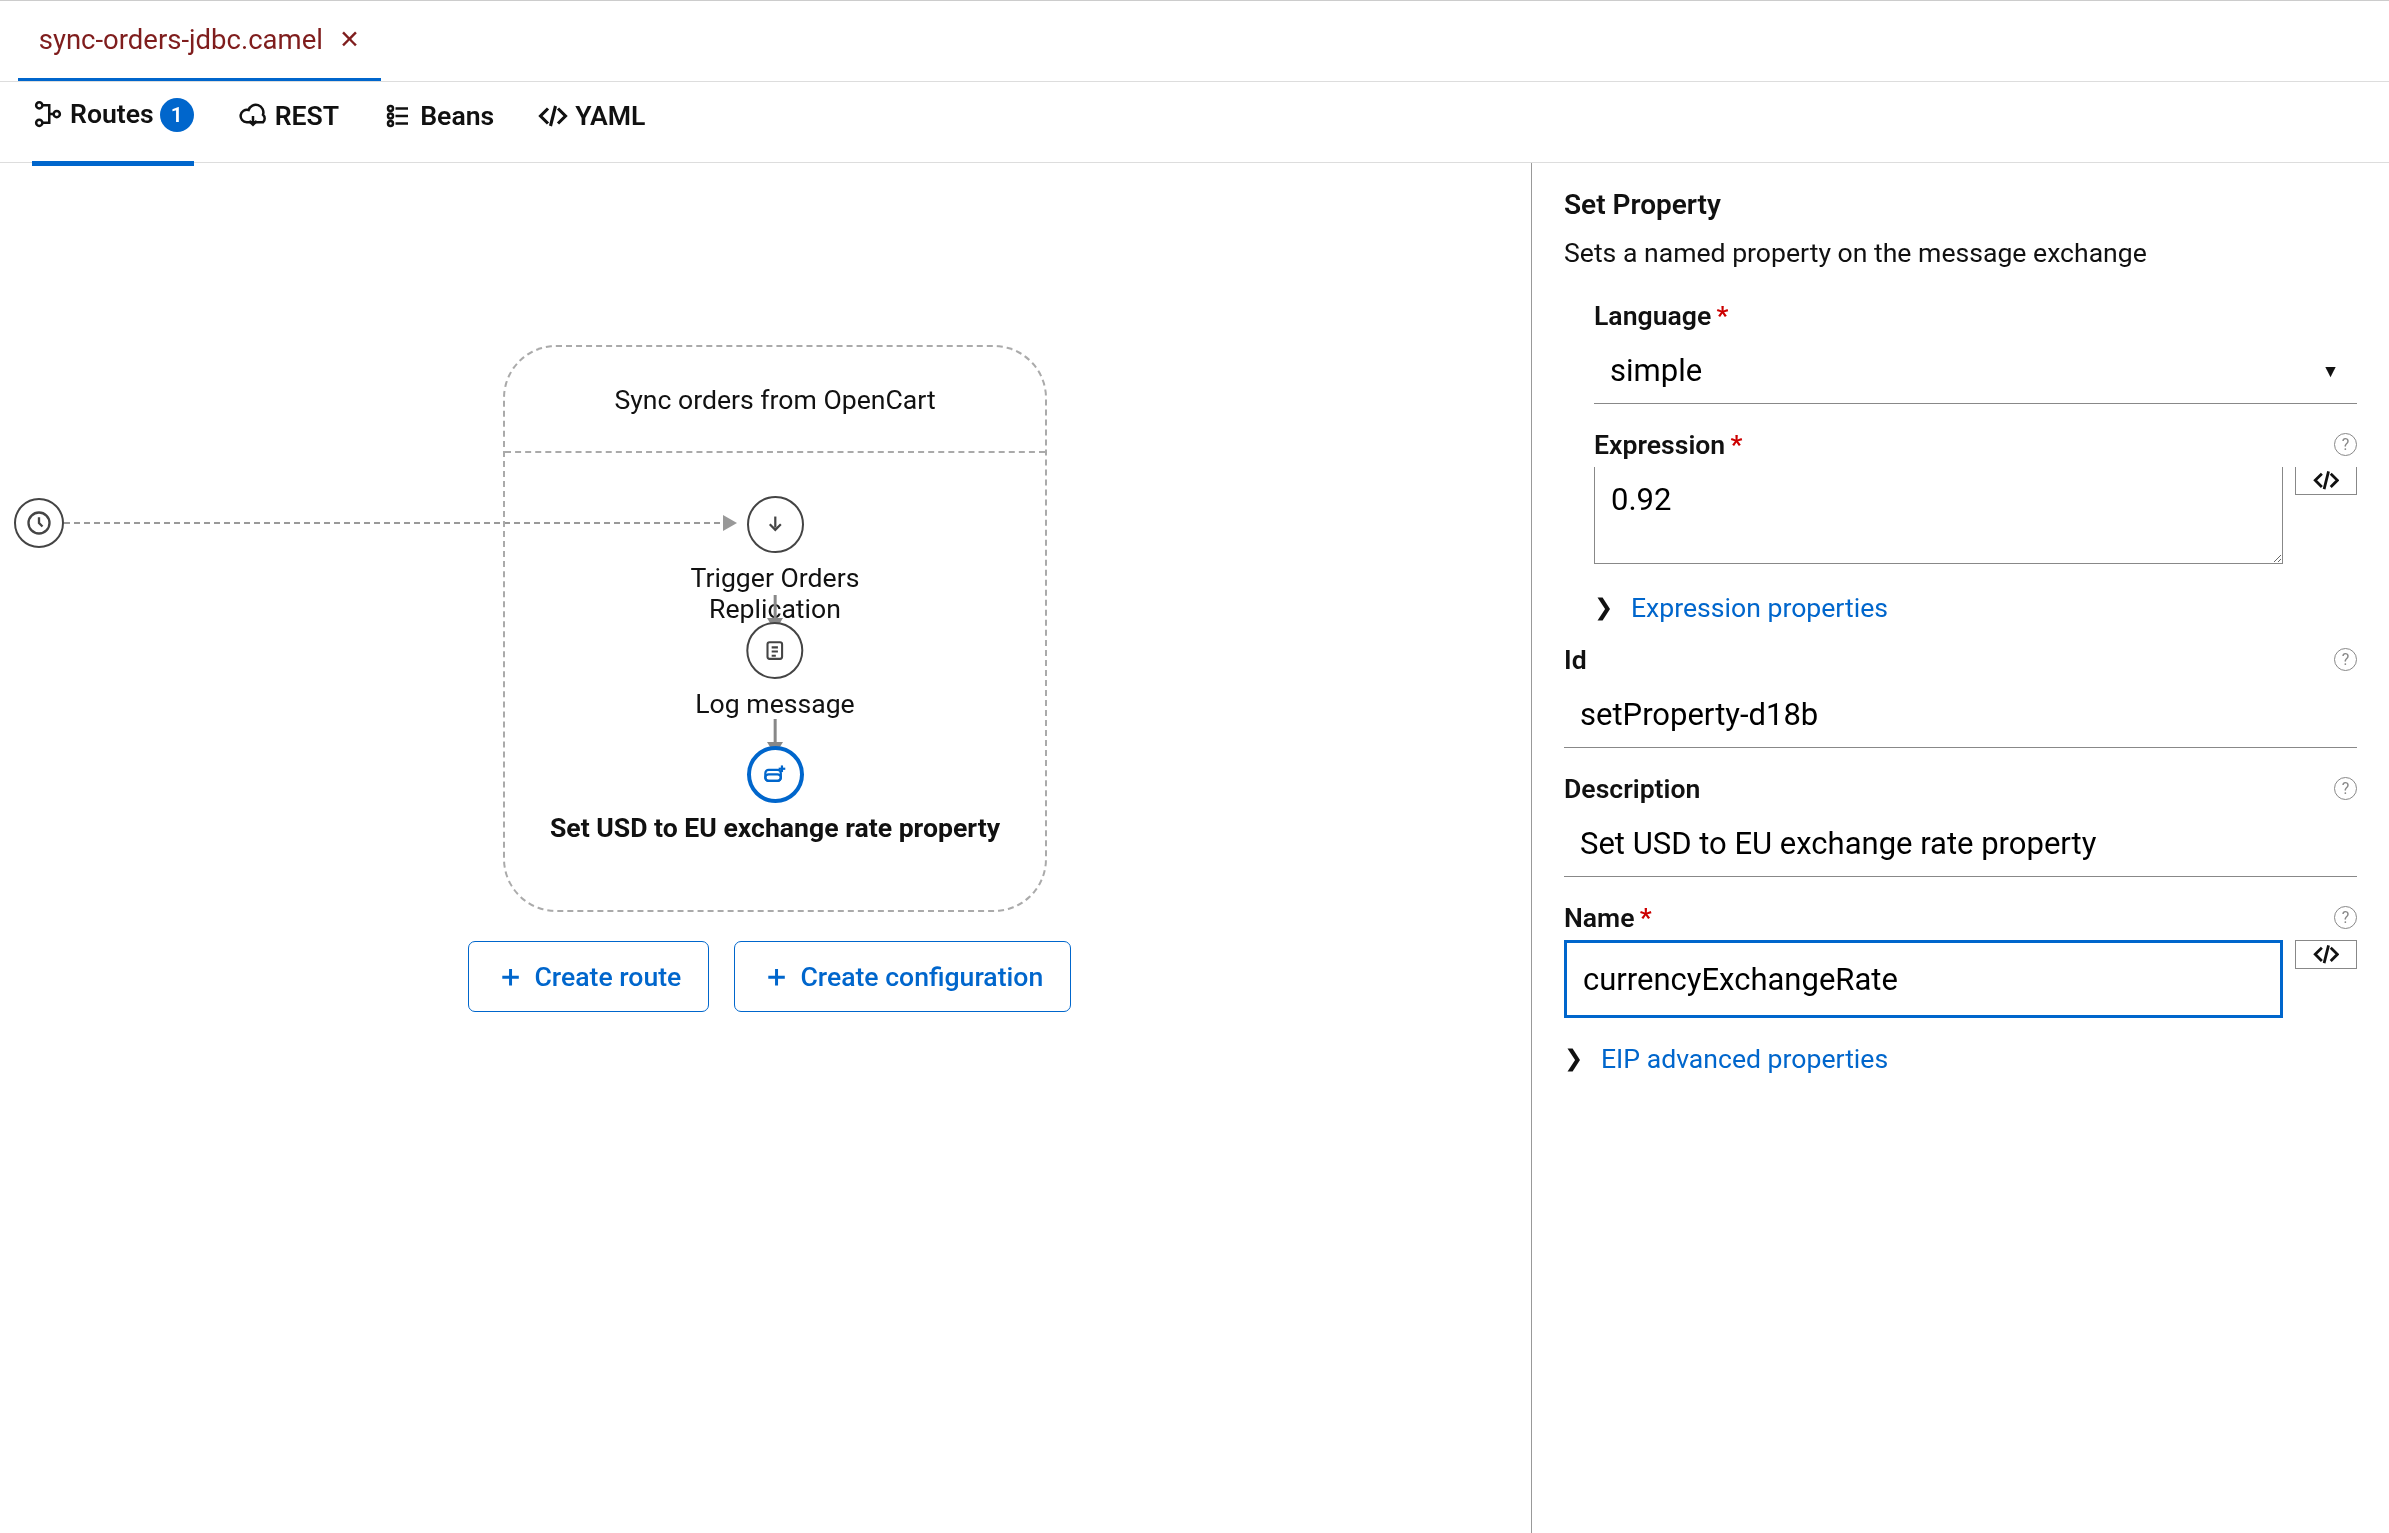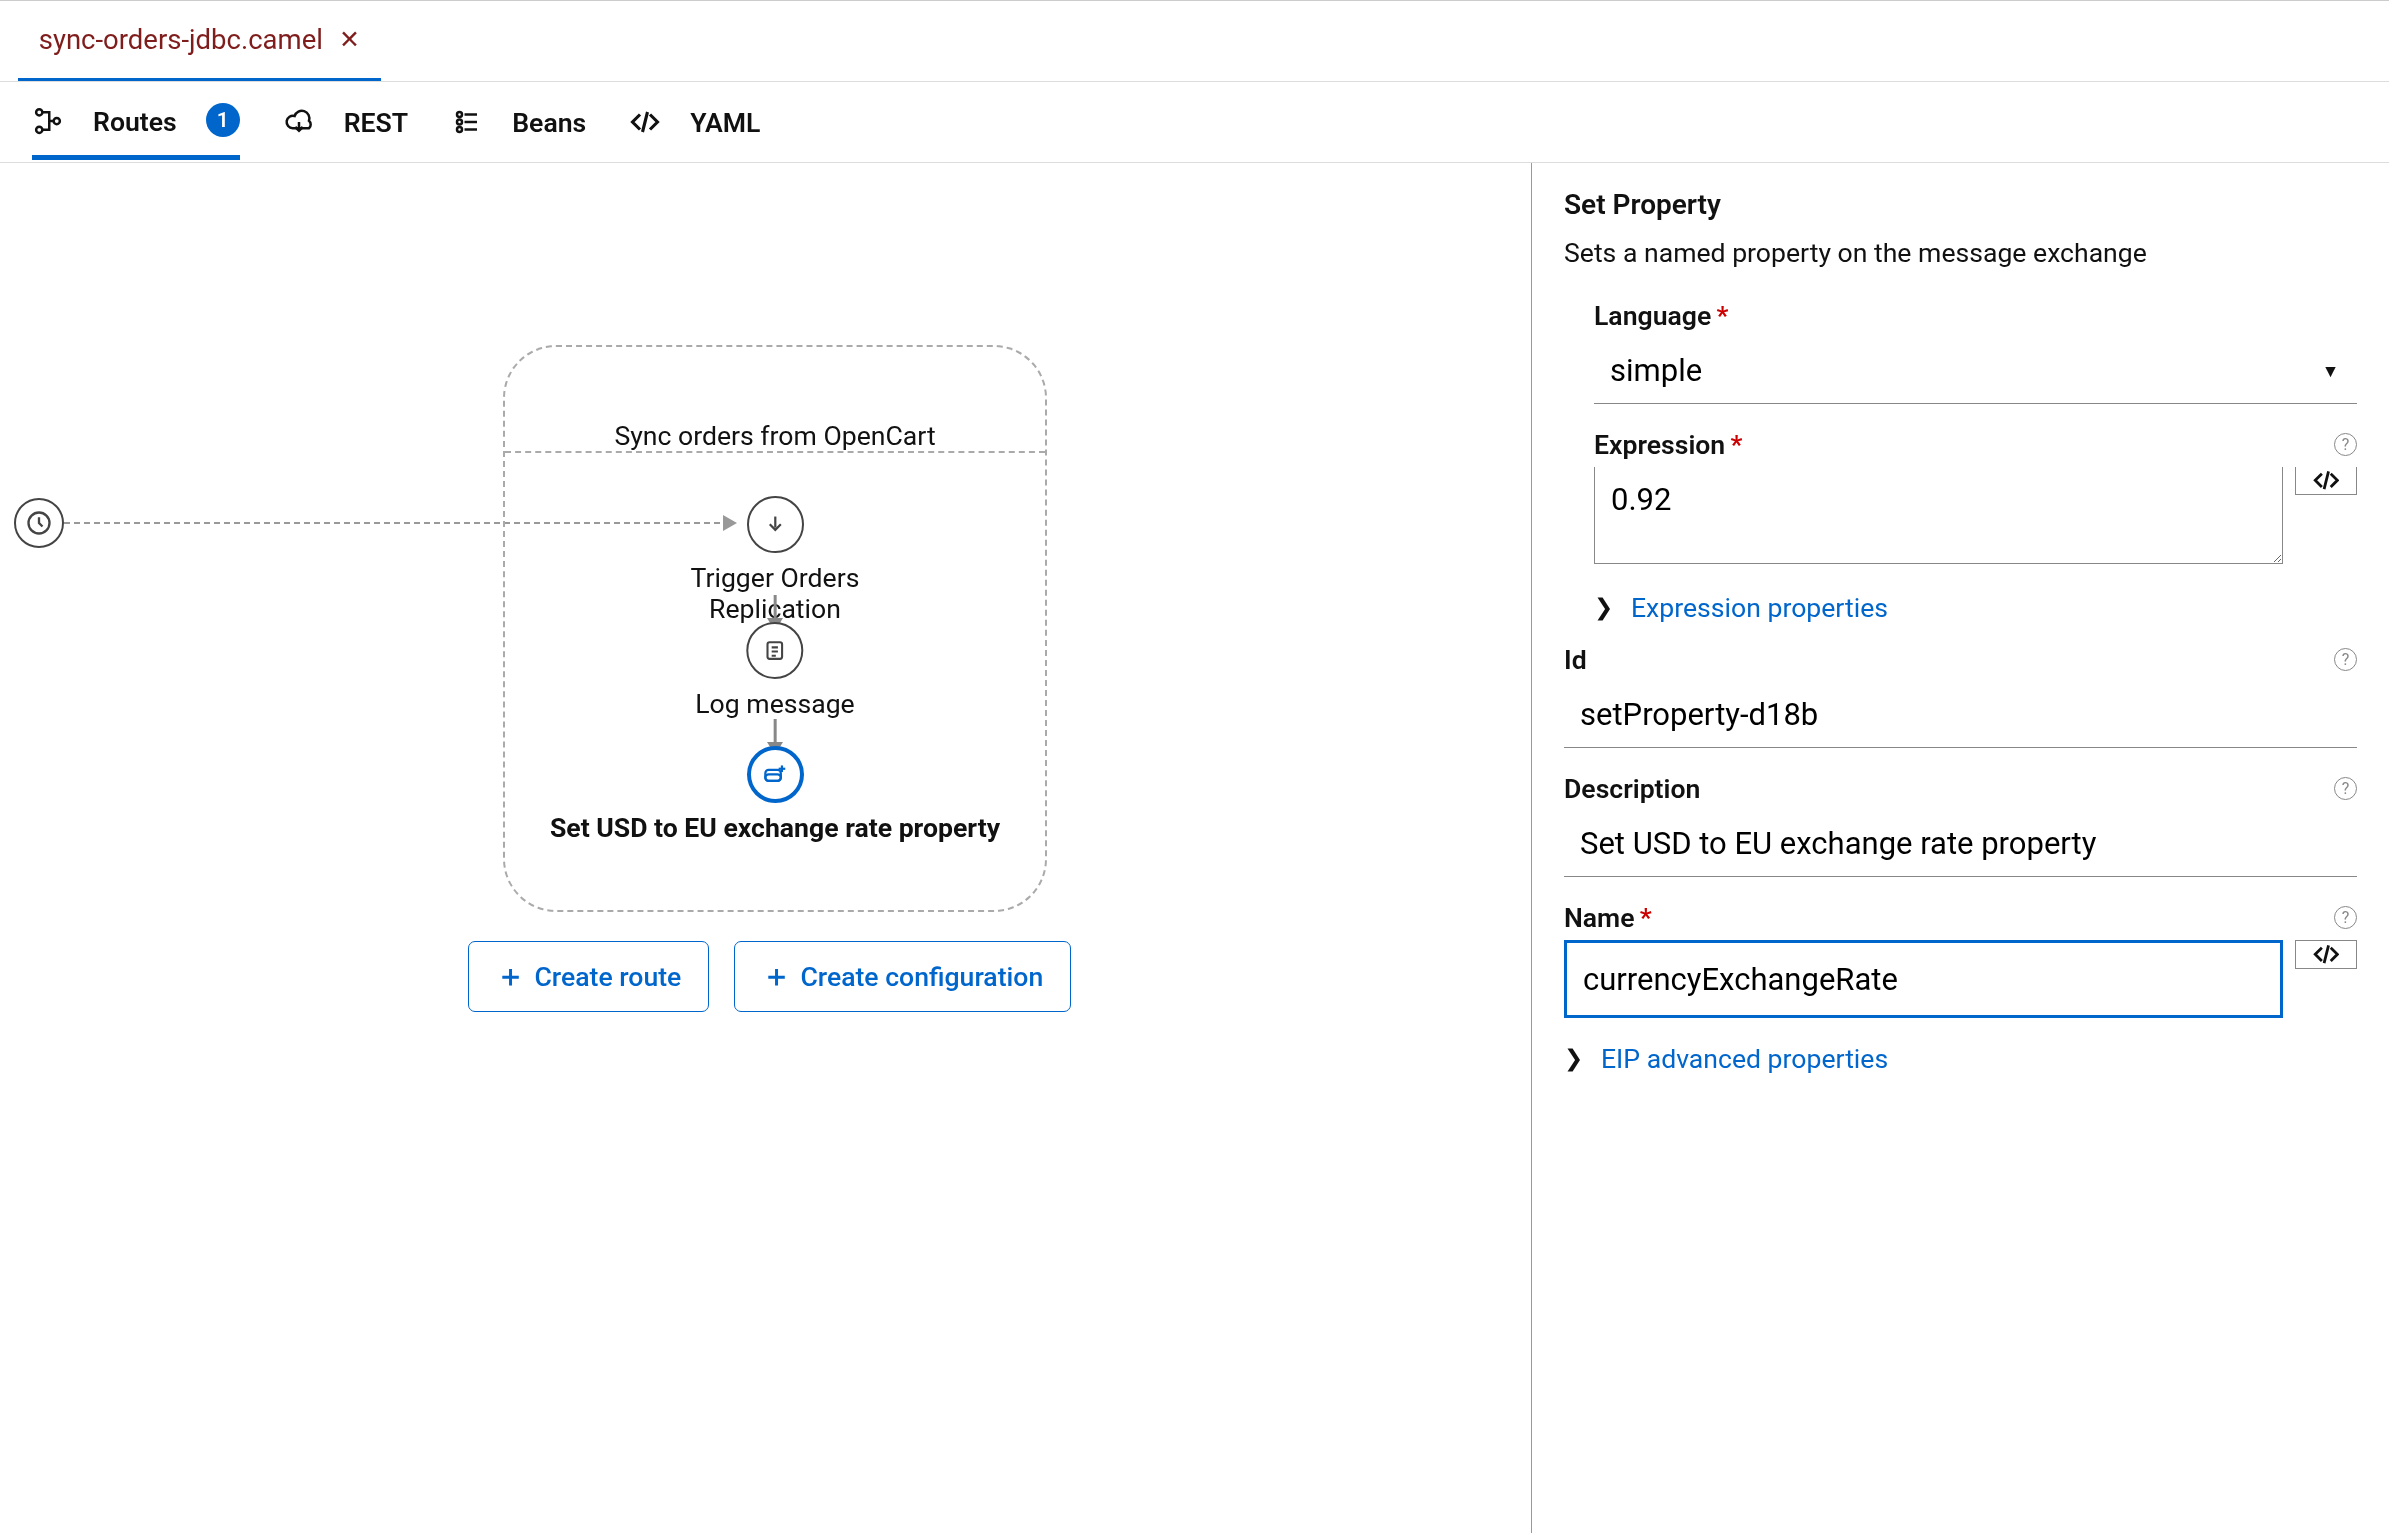--- a/index.html
+++ b/index.html
@@ -5,21 +5,21 @@
 * { box-sizing: border-box; margin: 0; padding: 0; font-family: -apple-system, BlinkMacSystemFont, "Segoe UI", Roboto, Helvetica, Arial, sans-serif; }
 body { background: #fff; color: #111; width: 2389px; height: 1534px; overflow: hidden; }
 
 .top-border { border-top: 1.8px solid #ccc; }
 
 .file-tab-bar { display: flex; align-items: center; padding: 0 17.7px; border-bottom: 1.8px solid #ddd; height: 81px; }
 .file-tab { display: flex; align-items: center; gap: 16px; padding: 0 21px; height: 100%; border-bottom: 3.5px solid #06c; color: #7f1d1d; font-size: 27.5px; }
 .file-tab .close { font-size: 25px; cursor: pointer; }
 
 .view-tabs { display: flex; align-items: center; gap: 43px; padding: 17.7px 32px 0; border-bottom: 1.8px solid #ddd; height: 81px; }
-.view-tab { display: flex; align-items: flex-end; gap: 29px; font-size: 26.6px; font-weight: 600; padding-bottom: 18px; position: relative; cursor: pointer; }
+.view-tab { display: flex; align-items: flex-start; gap: 6px; font-size: 26.6px; font-weight: 600; padding-bottom: 29px; position: relative; cursor: pointer; }
 .view-tab.active { border-bottom: 5.3px solid #06c; margin-bottom: -1.8px; }
 .badge { background: #06c; color: #fff; border-radius: 885px; min-width: 34px; height: 34px; display: inline-flex; align-items: center; justify-content: center; font-size: 21px; font-weight: 600; padding: 0 8.9px; }
 .tab-icon { width: 32px; height: 32px; display: inline-flex; align-items: center; justify-content: center; }
 
 .main { display: flex; height: calc(100% - 163px); }
 .canvas { flex: 1; position: relative; border-right: 1.8px solid #999; }
 .panel { width: 857px; padding: 25px 32px; overflow-y: auto; }
 
 .panel h2 { font-size: 28px; font-weight: 600; margin-bottom: 16px; }
 .panel-desc { font-size: 26.6px; margin-bottom: 32px; }
@@ -48,21 +48,21 @@
 .expando .chev { color:#111; font-size: 23px; }
 
 .indent { padding-left: 30px; }
 
 
 .timer-node { position:absolute; left: 14px; top: 335px; width: 50px; height: 50px; border: 2.7px solid #444; border-radius: 50%; display:flex; align-items:center; justify-content:center; background:#fff; }
 .dashed-connector { position:absolute; left: 64px; top: 359px; width: 666px; border-top: 2.7px dashed #999; }
 .arrowhead-h { position:absolute; top: 352px; left: 723px; width:0; height:0; border-top:8.9px solid transparent; border-bottom:8.9px solid transparent; border-left:14px solid #999; }
 
 .route-box { position:absolute; left: 503px; top: 182px; width: 544px; height: 567px; border: 2.7px dashed #aaa; border-radius: 53px; }
-.route-title-wrap { position:absolute; left: 0; right:0; top: 0; height: 106px; border-bottom: 2.7px dashed #aaa; display:flex; align-items:flex-end; justify-content:center; border-radius: 53px 53px 0 0; }
+.route-title-wrap { position:absolute; left: 0; right:0; top: 0; height: 106px; border-bottom: 2.7px dashed #aaa; display:flex; align-items:center; justify-content:center; border-radius: 53px 53px 0 0; }
 .route-title { font-size: 26.6px; }
 
 .node { position:absolute; left: 50%; transform: translateX(-50%); display:flex; flex-direction:column; align-items:center; }
 .node .circle { width: 57px; height: 57px; border: 2.7px solid #444; border-radius:50%; background:#fff; display:flex; align-items:center; justify-content:center; }
 .node .circle.selected { border: 4.4px solid #06c; }
 .node .lbl { margin-top: 8.9px; font-size: 26.6px; text-align:center; }
 .node .lbl.bold { font-weight: 700; }
 
 .v-conn { position:absolute; left:50%; transform:translateX(-50%); width:2.7px; background:#888; }
 .v-arrow { position:absolute; left:50%; transform:translateX(-50%); width:0; height:0; border-left:8px solid transparent; border-right:8px solid transparent; border-top:13.3px solid #888; }

